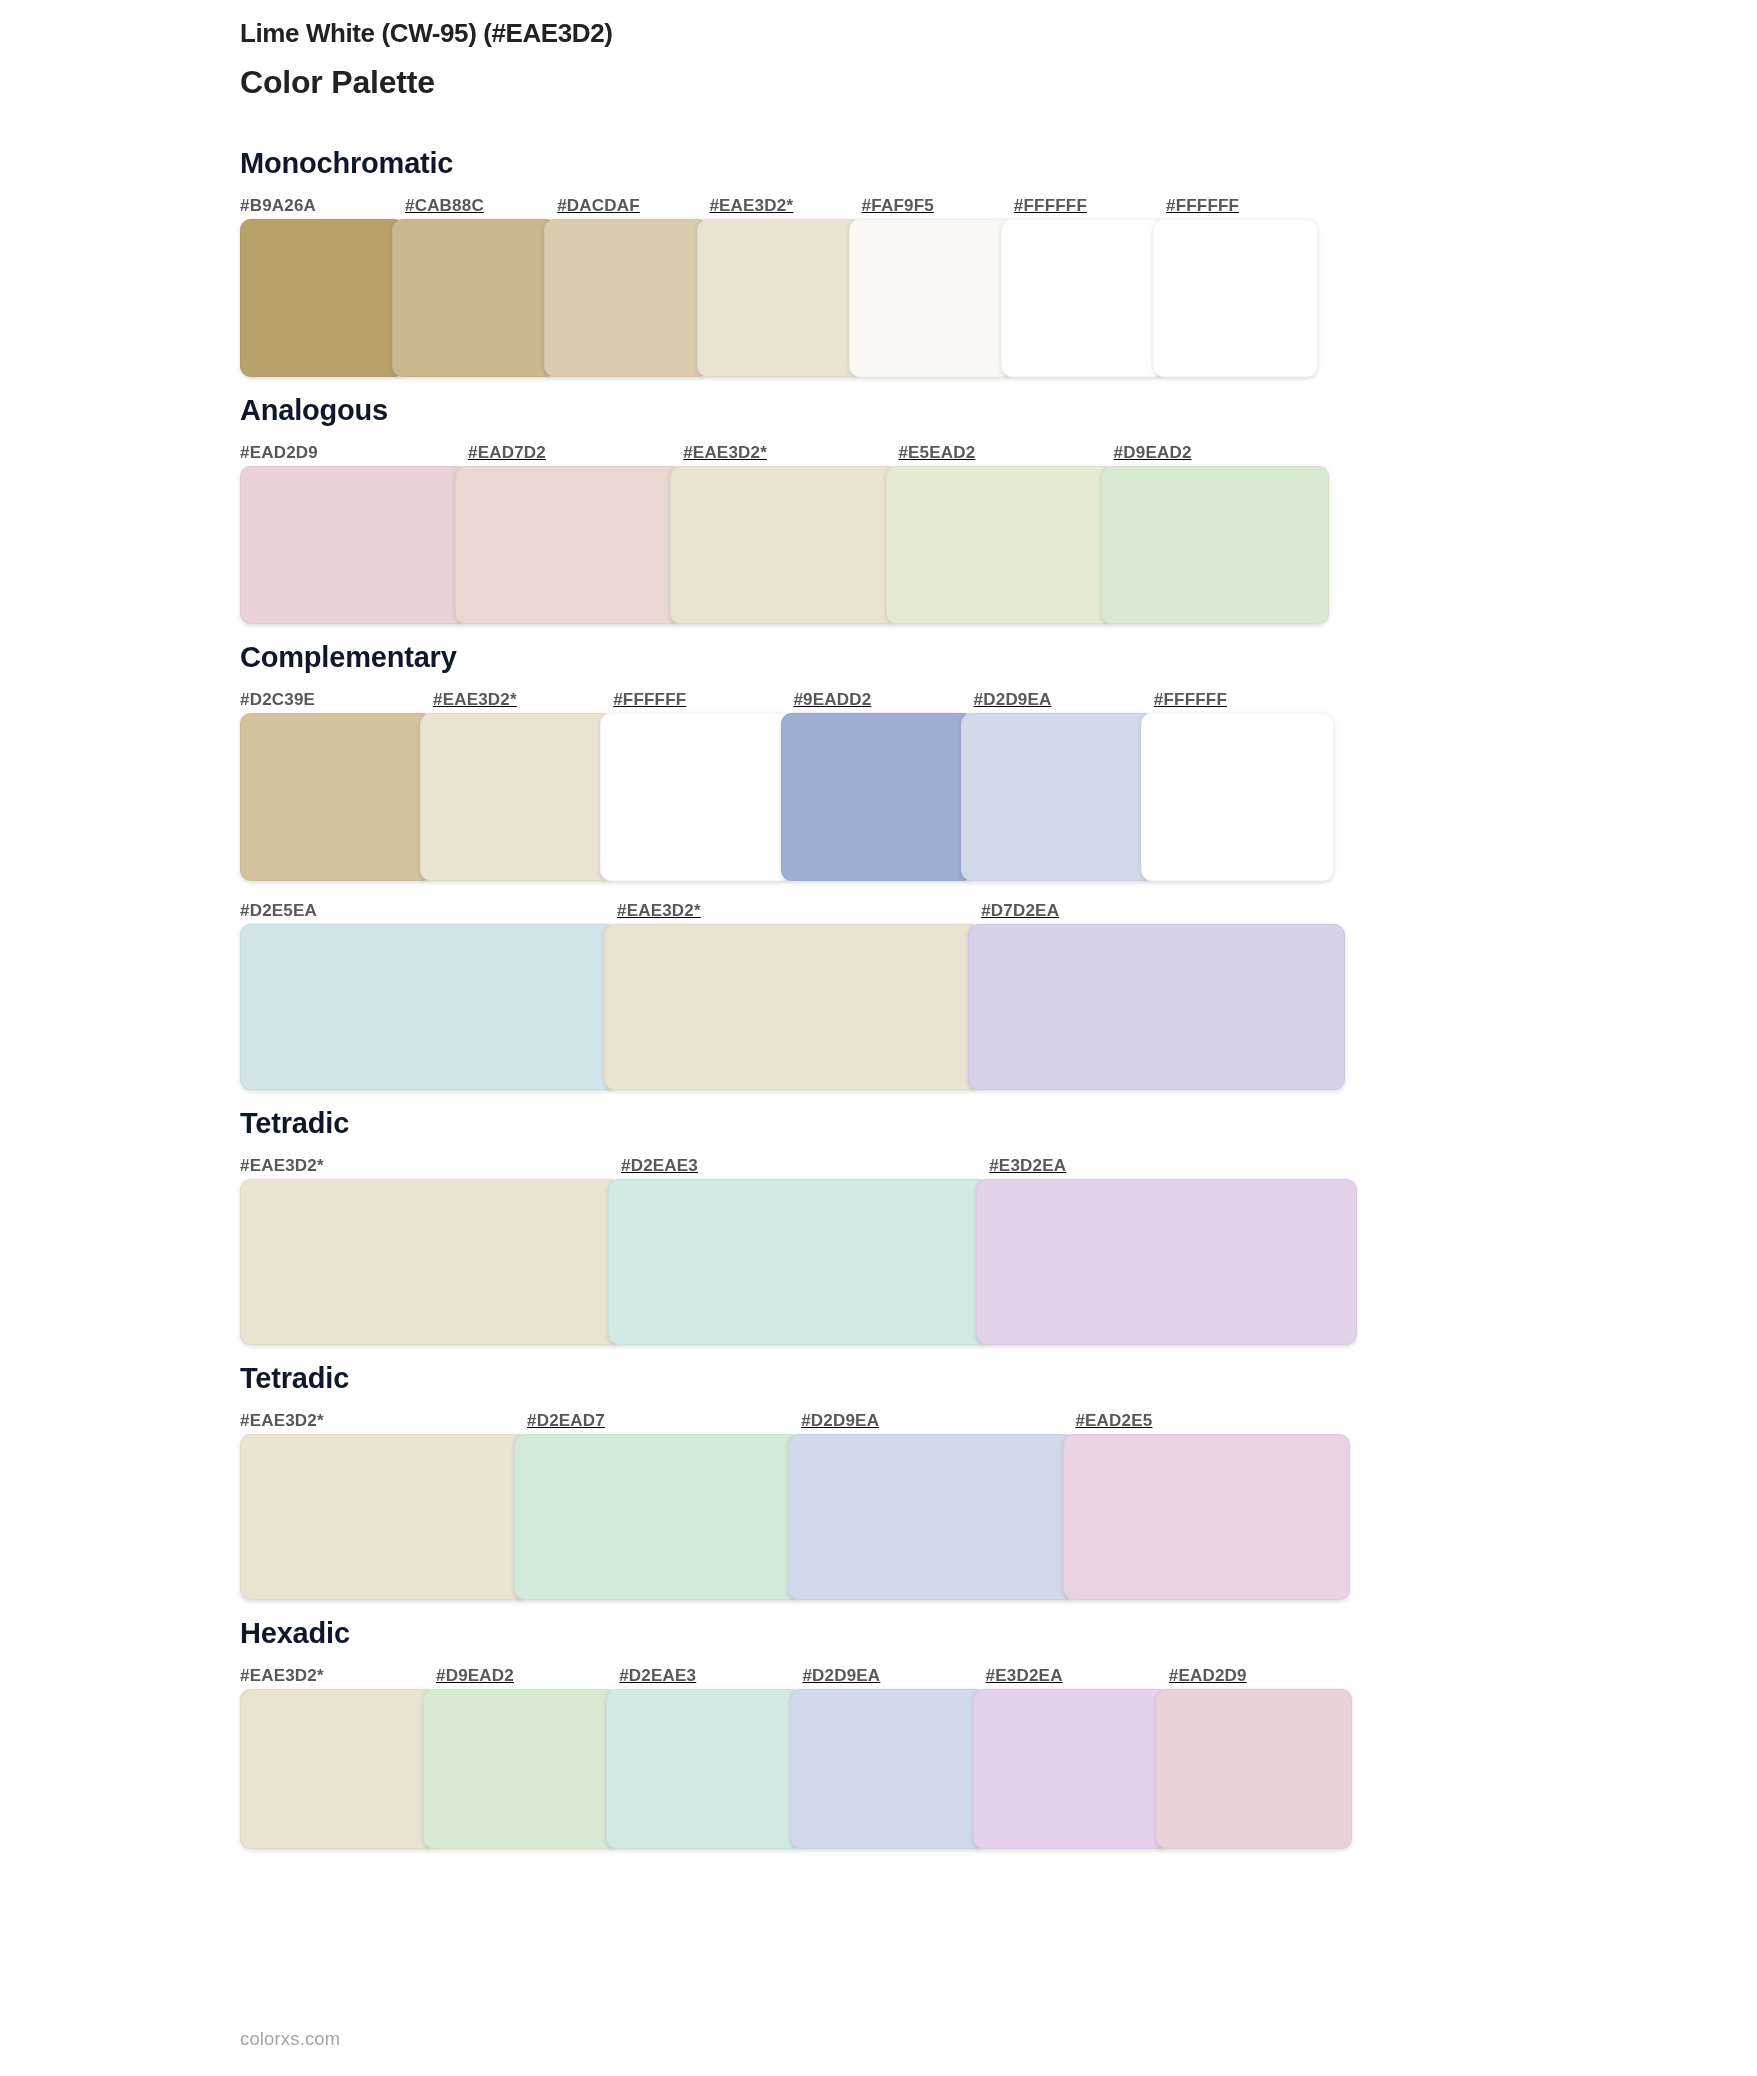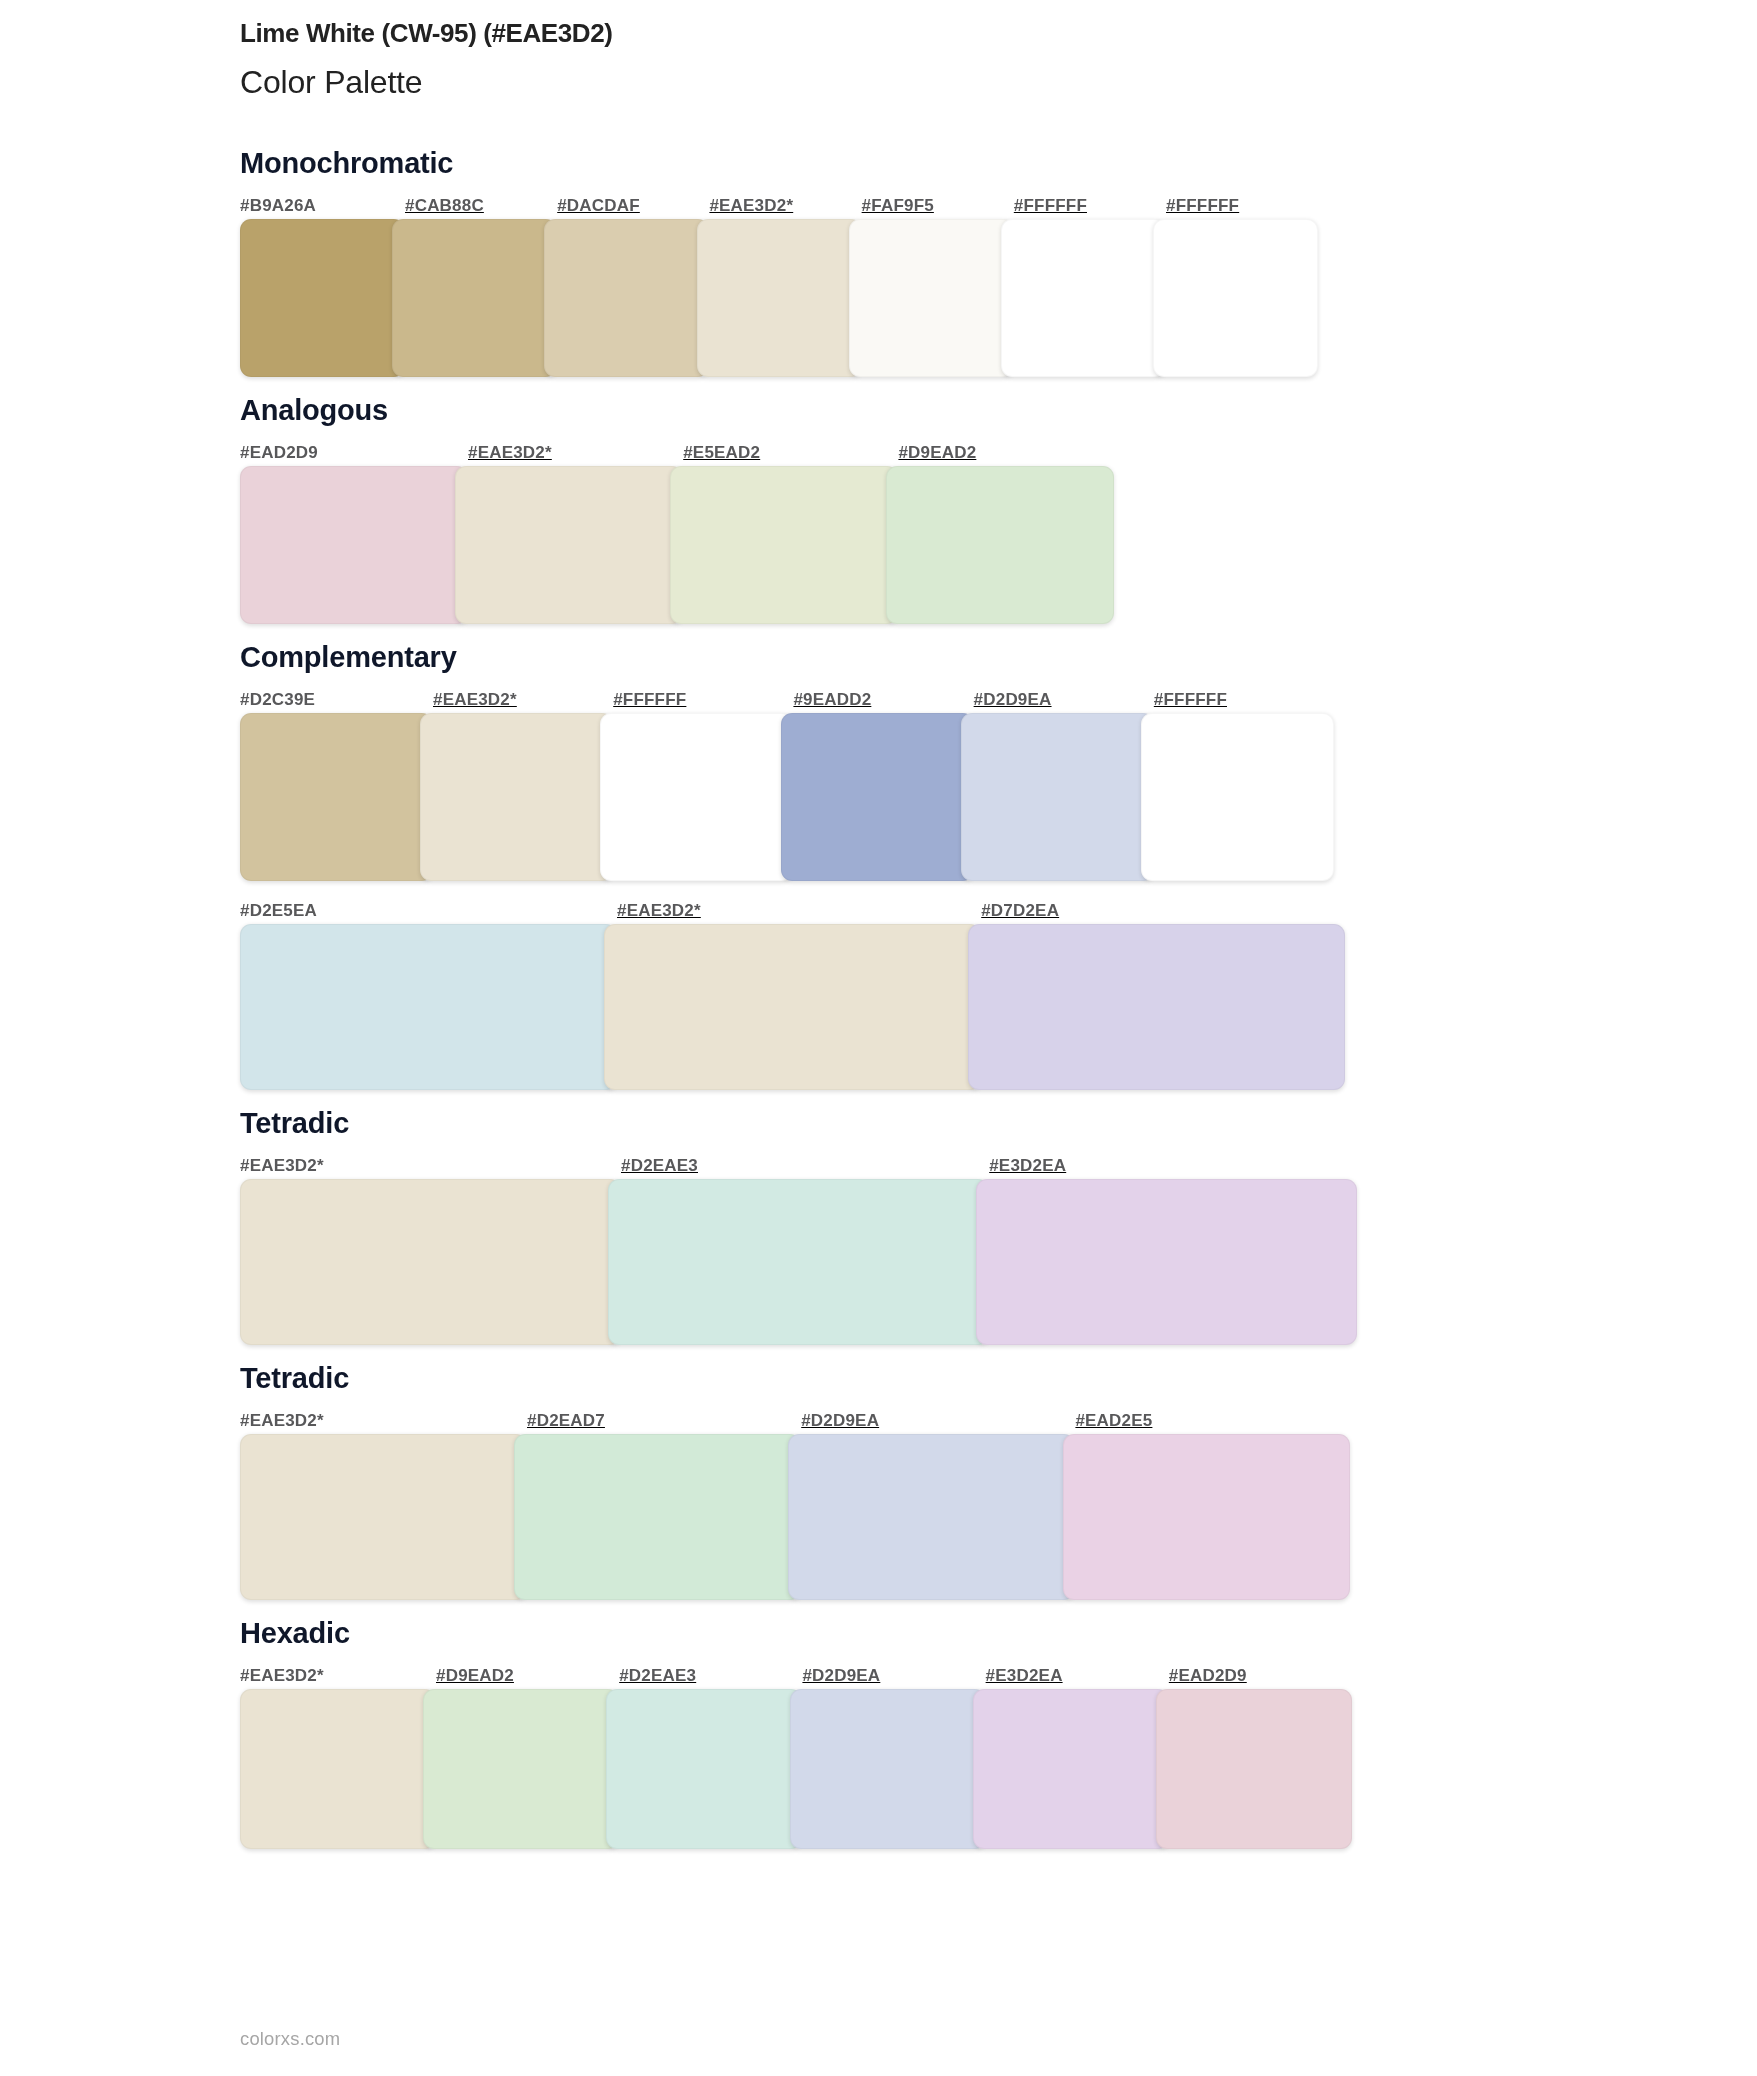--- a/index.html
+++ b/index.html
@@ -28,21 +28,21 @@
     font-size: 26px;
     font-weight: bold;
     color: #222222;
     letter-spacing: -0.4px;
     line-height: 1.18;
     margin: 0;
     padding: 0;
   }
   .page-subtitle {
     font-size: 32px;
-    font-weight: normal;
+    font-weight: bold;
     color: #222222;
     letter-spacing: -0.2px;
     line-height: 1.2;
     margin: 0;
     padding: 14.4px 0 0 0;
   }
   .sections {
     margin-top: 45px;
   }
   .section {
@@ -145,20 +145,24 @@
         </div>
       </div>
       <div class="section">
         <div class="section-heading">Analogous</div>
         <div class="swatch-row">
           <div class="swatch">
             <div class="swatch-label">#EAD2D9</div>
             <div class="swatch-chip" style="background: rgb(234, 210, 217); width: 228px; height: 158px; z-index: 5;"></div>
           </div>
           <div class="swatch">
+            <div class="swatch-label">#EAD7D2</div>
+            <div class="swatch-chip" style="background: rgb(234, 215, 210); width: 228px; height: 158px; z-index: 4;"></div>
+          </div>
+          <div class="swatch">
             <div class="swatch-label">#EAE3D2*</div>
             <div class="swatch-chip" style="background: rgb(234, 227, 210); width: 228px; height: 158px; z-index: 3;"></div>
           </div>
           <div class="swatch">
             <div class="swatch-label">#E5EAD2</div>
             <div class="swatch-chip" style="background: rgb(229, 234, 210); width: 228px; height: 158px; z-index: 2;"></div>
           </div>
           <div class="swatch">
             <div class="swatch-label">#D9EAD2</div>
             <div class="swatch-chip" style="background: rgb(217, 234, 210); width: 228px; height: 158px; z-index: 1;"></div>

